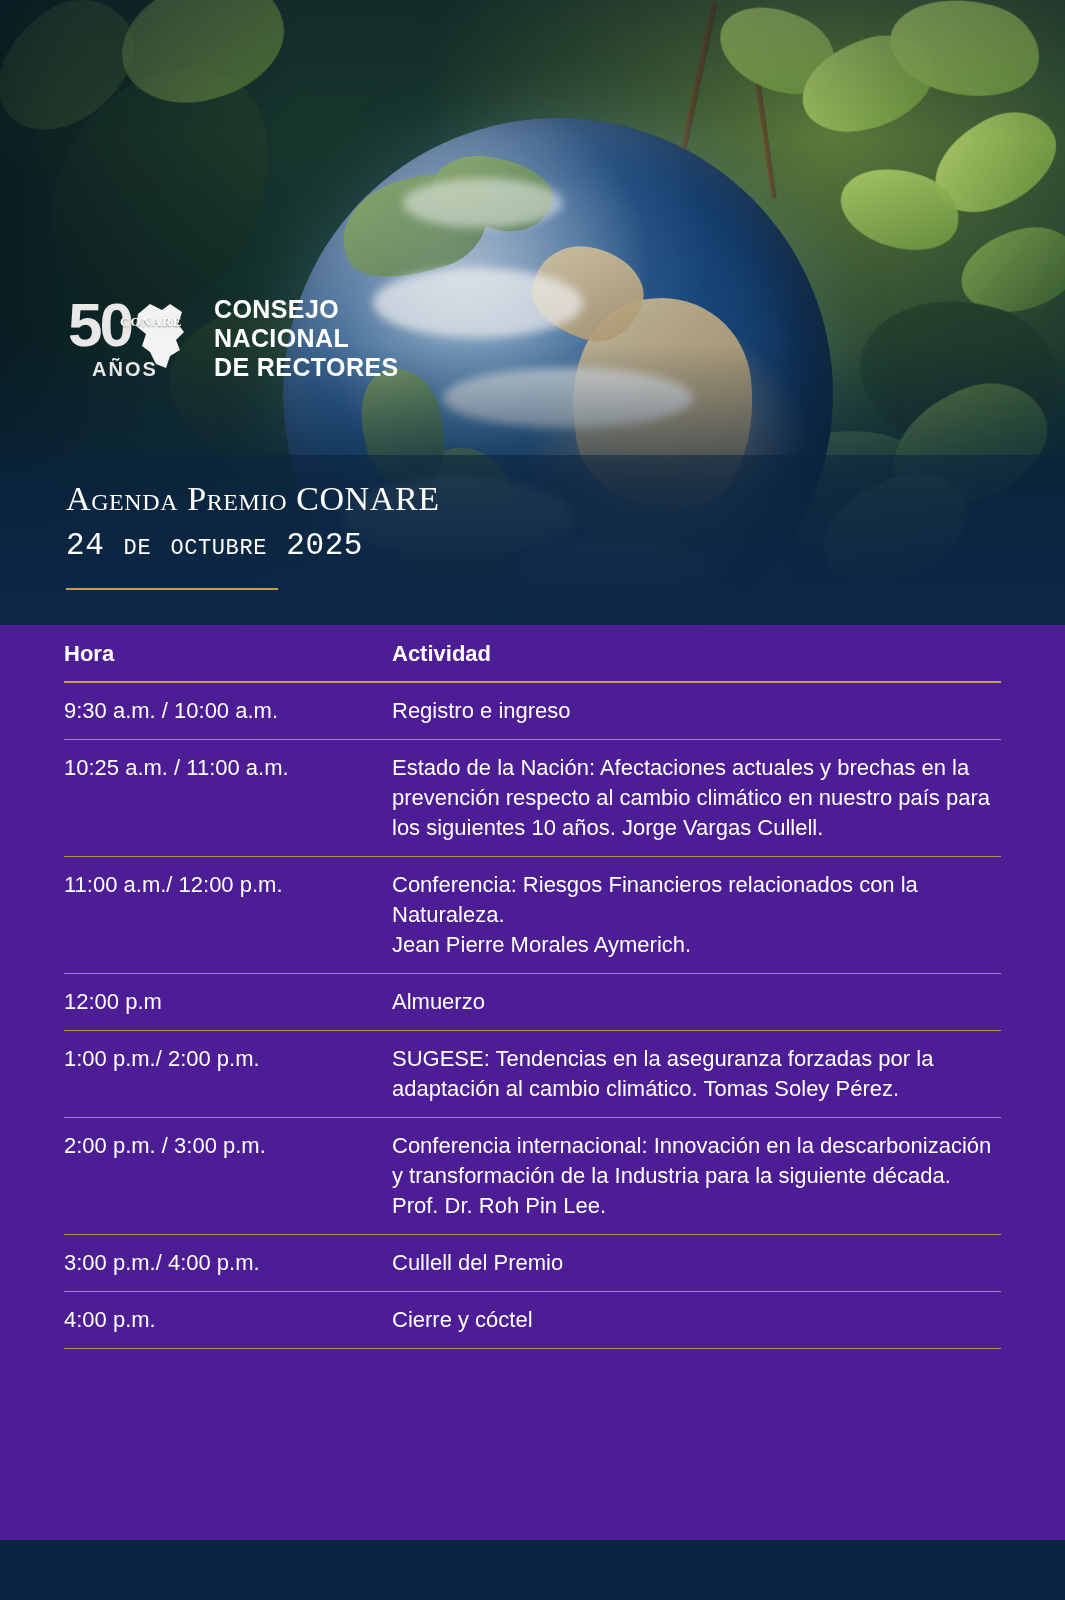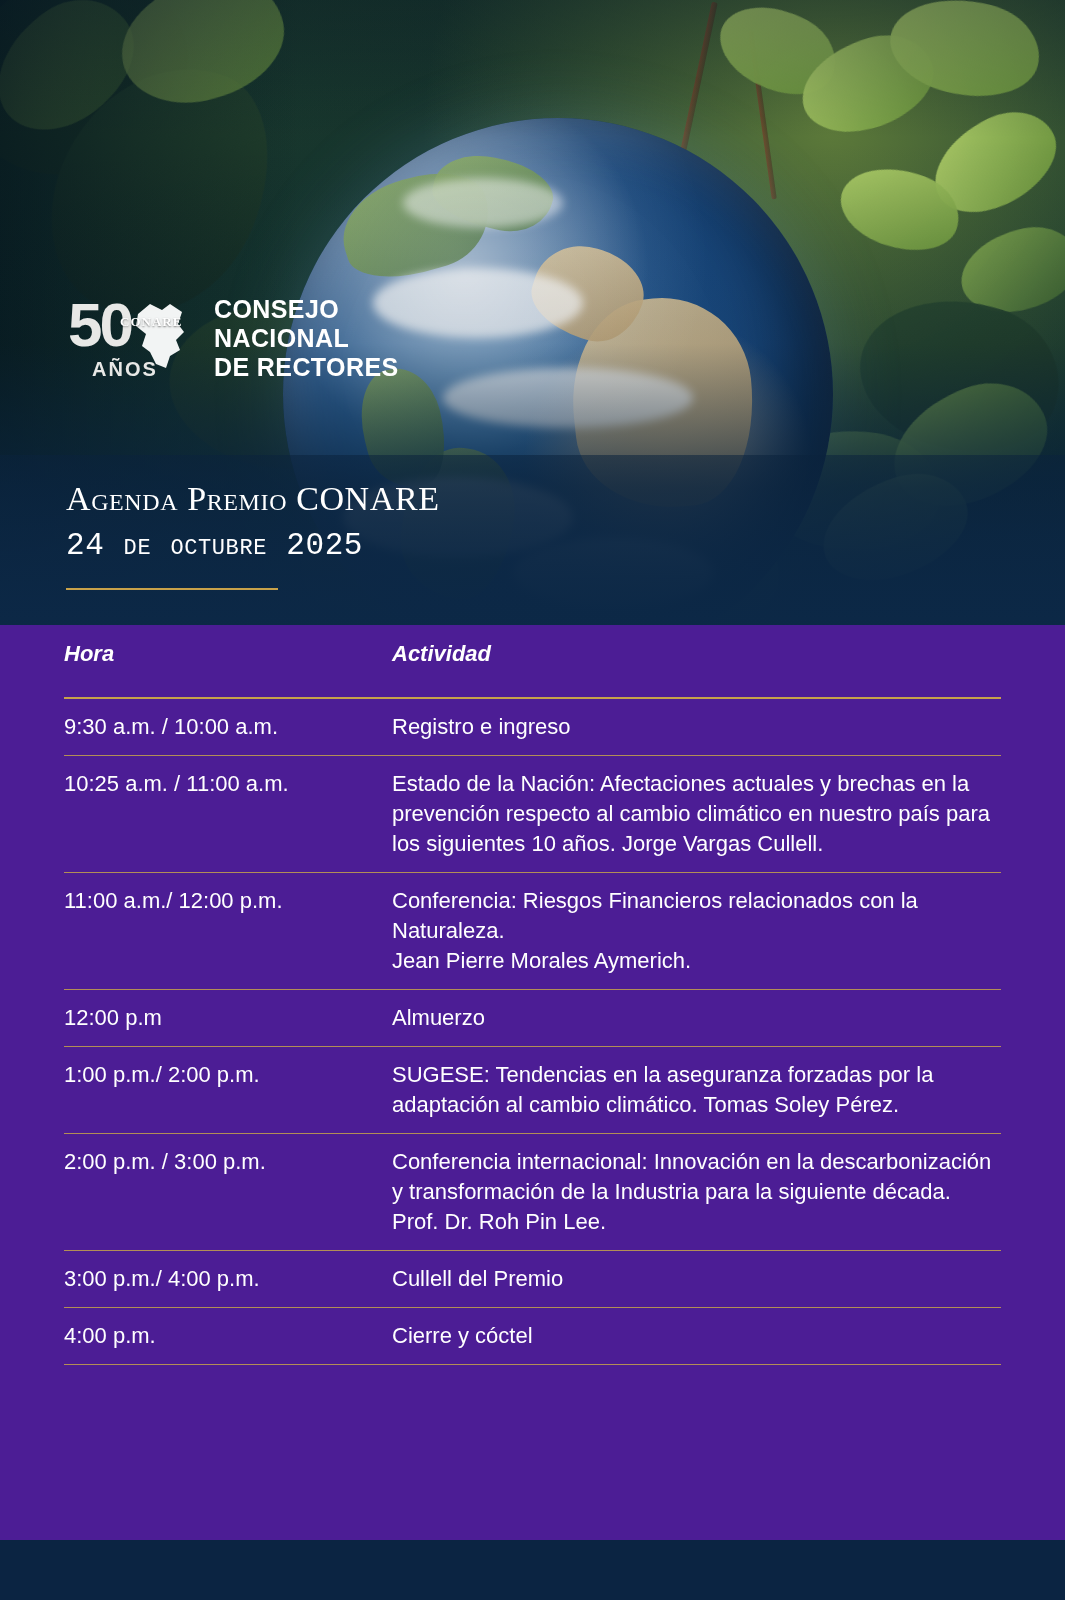--- a/index.html
+++ b/index.html
@@ -198,23 +198,22 @@
     z-index:6;
   }
   .row {
     display:flex;
     align-items:flex-start;
     border-bottom:1px solid rgba(198,162,74,.85);
     padding:13px 0 13px 0;
   }
   .row.head {
     border-bottom:2px solid #c8a24a;
-    padding-bottom:28px;
+    padding-bottom:12px;
     padding-top:14px;
-    font-style:italic;
   }
   .col-time {
     width:328px;
     flex:0 0 328px;
     color:#ffffff;
     font-size:22px;
     line-height:30px;
   }
   .col-act {
     flex:1 1 auto;

